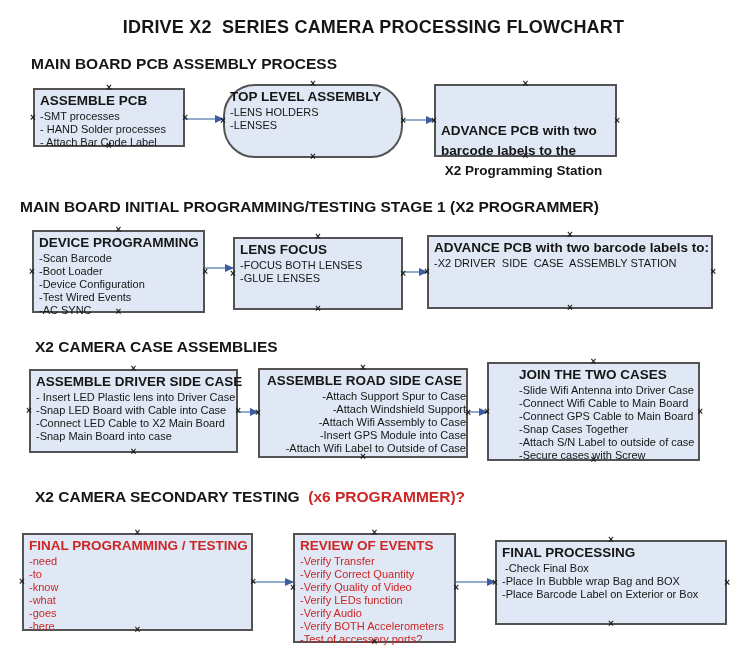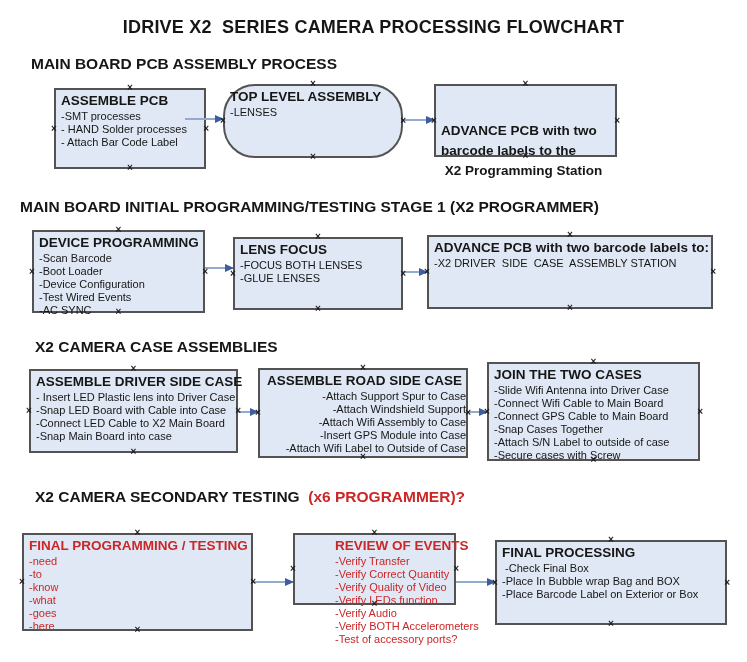--- a/index.html
+++ b/index.html
@@ -58,33 +58,34 @@
 </style>
 </head>
 <body>
 
 <div class="canvas">
 
   <div class="page-title">IDRIVE X2  SERIES CAMERA PROCESSING FLOWCHART</div>
 
   <div class="sec-heading" style="left:31px;top:55px;">MAIN BOARD PCB ASSEMBLY PROCESS</div>
 
-  <div class="fbox" style="left:33px;top:88px;width:152px;height:81px;margin-left:21px;">
+  <div class="fbox" style="left:33px;top:88px;width:152px;height:59px;">
     <div class="hside"></div>
     <div class="bt">ASSEMBLE PCB</div>
     <div class="bi">-SMT processes</div>
     <div class="bi">- HAND Solder processes</div>
     <div class="bi">- Attach Bar Code Label</div>
   </div>
 
   <div class="arrow" style="left:185px;top:118px;width:38px;"></div>
 
   <div class="fbox" style="left:223px;top:84px;width:180px;height:74px;border-radius:32px;">
     <div class="hside"></div>
     <div class="bt">TOP LEVEL ASSEMBLY</div>
+    <div class="bi">-LENS HOLDERS</div>
     <div class="bi">-LENSES</div>
   </div>
 
   <div class="arrow" style="left:403px;top:119px;width:31px;"></div>
 
   <div class="fbox" style="left:434px;top:84px;width:183px;height:73px;">
     <div class="hside"></div>
     <div class="bt" style="line-height:19px;margin-top:32px;">ADVANCE PCB with two</div>
     <div class="bt cont" style="line-height:19px;">barcode labels to the</div>
     <div class="bt cont" style="line-height:19px;"> X2 Programming Station</div>
@@ -137,21 +138,21 @@
     <div class="bt">ASSEMBLE ROAD SIDE CASE</div>
     <div class="bi">-Attach Support Spur to Case</div>
     <div class="bi">-Attach Windshield Support</div>
     <div class="bi">-Attach Wifi Assembly to Case</div>
     <div class="bi">-Insert GPS Module into Case</div>
     <div class="bi">-Attach Wifi Label to Outside of Case</div>
   </div>
 
   <div class="arrow" style="left:468px;top:411px;width:19px;"></div>
 
-  <div class="fbox" style="left:487px;top:362px;width:213px;height:99px;">
+  <div class="fbox" style="left:487px;top:362px;width:213px;height:99px;padding-left:25px;">
     <div class="hside"></div>
     <div class="bt">JOIN THE TWO CASES</div>
     <div class="bi">-Slide Wifi Antenna into Driver Case</div>
     <div class="bi">-Connect Wifi Cable to Main Board</div>
     <div class="bi">-Connect GPS Cable to Main Board</div>
     <div class="bi">-Snap Cases Together</div>
     <div class="bi">-Attach S/N Label to outside of case</div>
     <div class="bi">-Secure cases with Screw</div>
   </div>
 
@@ -163,21 +164,21 @@
     <div class="bi">-need</div>
     <div class="bi">-to</div>
     <div class="bi">-know</div>
     <div class="bi">-what</div>
     <div class="bi">-goes</div>
     <div class="bi">-here</div>
   </div>
 
   <div class="arrow" style="left:253px;top:581px;width:40px;"></div>
 
-  <div class="fbox red" style="left:293px;top:533px;width:163px;height:72px;padding-left:35px;">
+  <div class="fbox red" style="left:293px;top:533px;width:163px;height:110px;">
     <div class="hside"></div>
     <div class="bt">REVIEW OF EVENTS</div>
     <div class="bi">-Verify Transfer</div>
     <div class="bi">-Verify Correct Quantity</div>
     <div class="bi">-Verify Quality of Video</div>
     <div class="bi">-Verify LEDs function</div>
     <div class="bi">-Verify Audio</div>
     <div class="bi">-Verify BOTH Accelerometers</div>
     <div class="bi">-Test of accessory ports?</div>
   </div>

